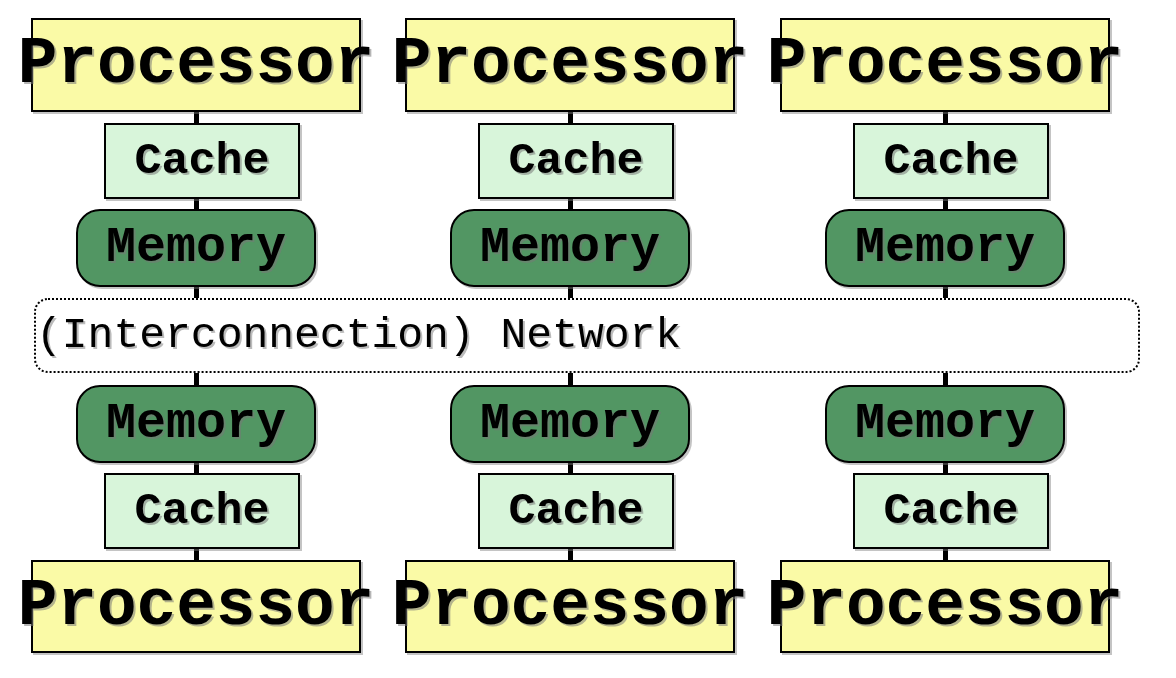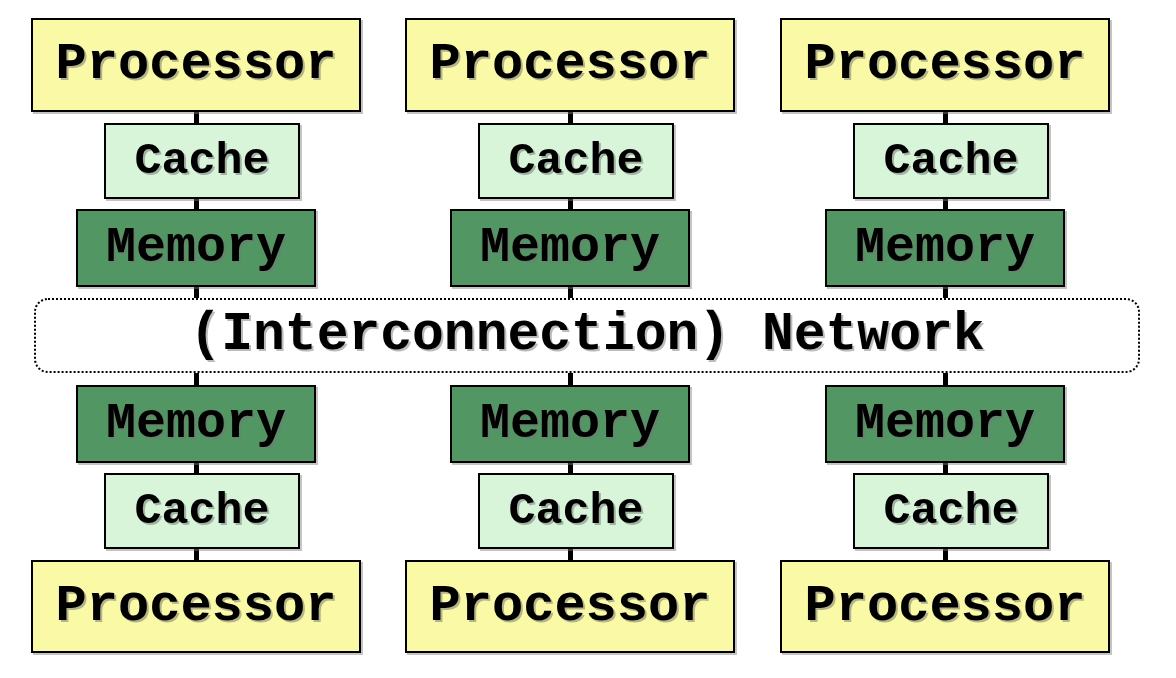--- a/index.html
+++ b/index.html
@@ -50,21 +50,21 @@
     box-shadow: 2px 2px 0 rgba(125,125,125,0.45);
     white-space: nowrap;
   }
   .box span {
     text-shadow: 2px 2px 0 rgba(120,120,120,0.55);
   }
 
   .proc {
     width: 330px;
     height: 94px;
-    font-size: 52px;
+    font-size: 66px;
     background: var(--processor-fill);
     left: calc(var(--cx) - 165px);
   }
   .proc.t { top: 18px; }
   .proc.b { top: 560px; height: 93px; }
 
   .cache {
     width: 196px;
     height: 76px;
     font-size: 45px;
@@ -73,40 +73,40 @@
   }
   .cache.t { top: 123px; }
   .cache.b { top: 473px; }
 
   .mem {
     width: 240px;
     height: 78px;
     font-size: 50px;
     background: var(--memory-fill);
     left: calc(var(--cx) - 120px);
+    border-radius: 24px;
   }
   .mem.t { top: 209px; }
   .mem.b { top: 385px; }
 
   .network {
     position: absolute;
     box-sizing: border-box;
     left: 34px;
     top: 298px;
     width: 1106px;
     height: 75px;
     background: var(--network-fill);
     border: 2.5px dotted var(--border);
     border-radius: 14px;
     z-index: 2;
     display: flex;
     align-items: center;
-    justify-content: center;
-    font-weight: bold;
-    font-size: 53px;
+    font-weight: normal;
+    font-size: 43px;
     line-height: 1;
     white-space: nowrap;
   }
   .network span {
     text-shadow: 2px 2px 0 rgba(120,120,120,0.5);
   }
 </style>
 </head>
 <body>
 

